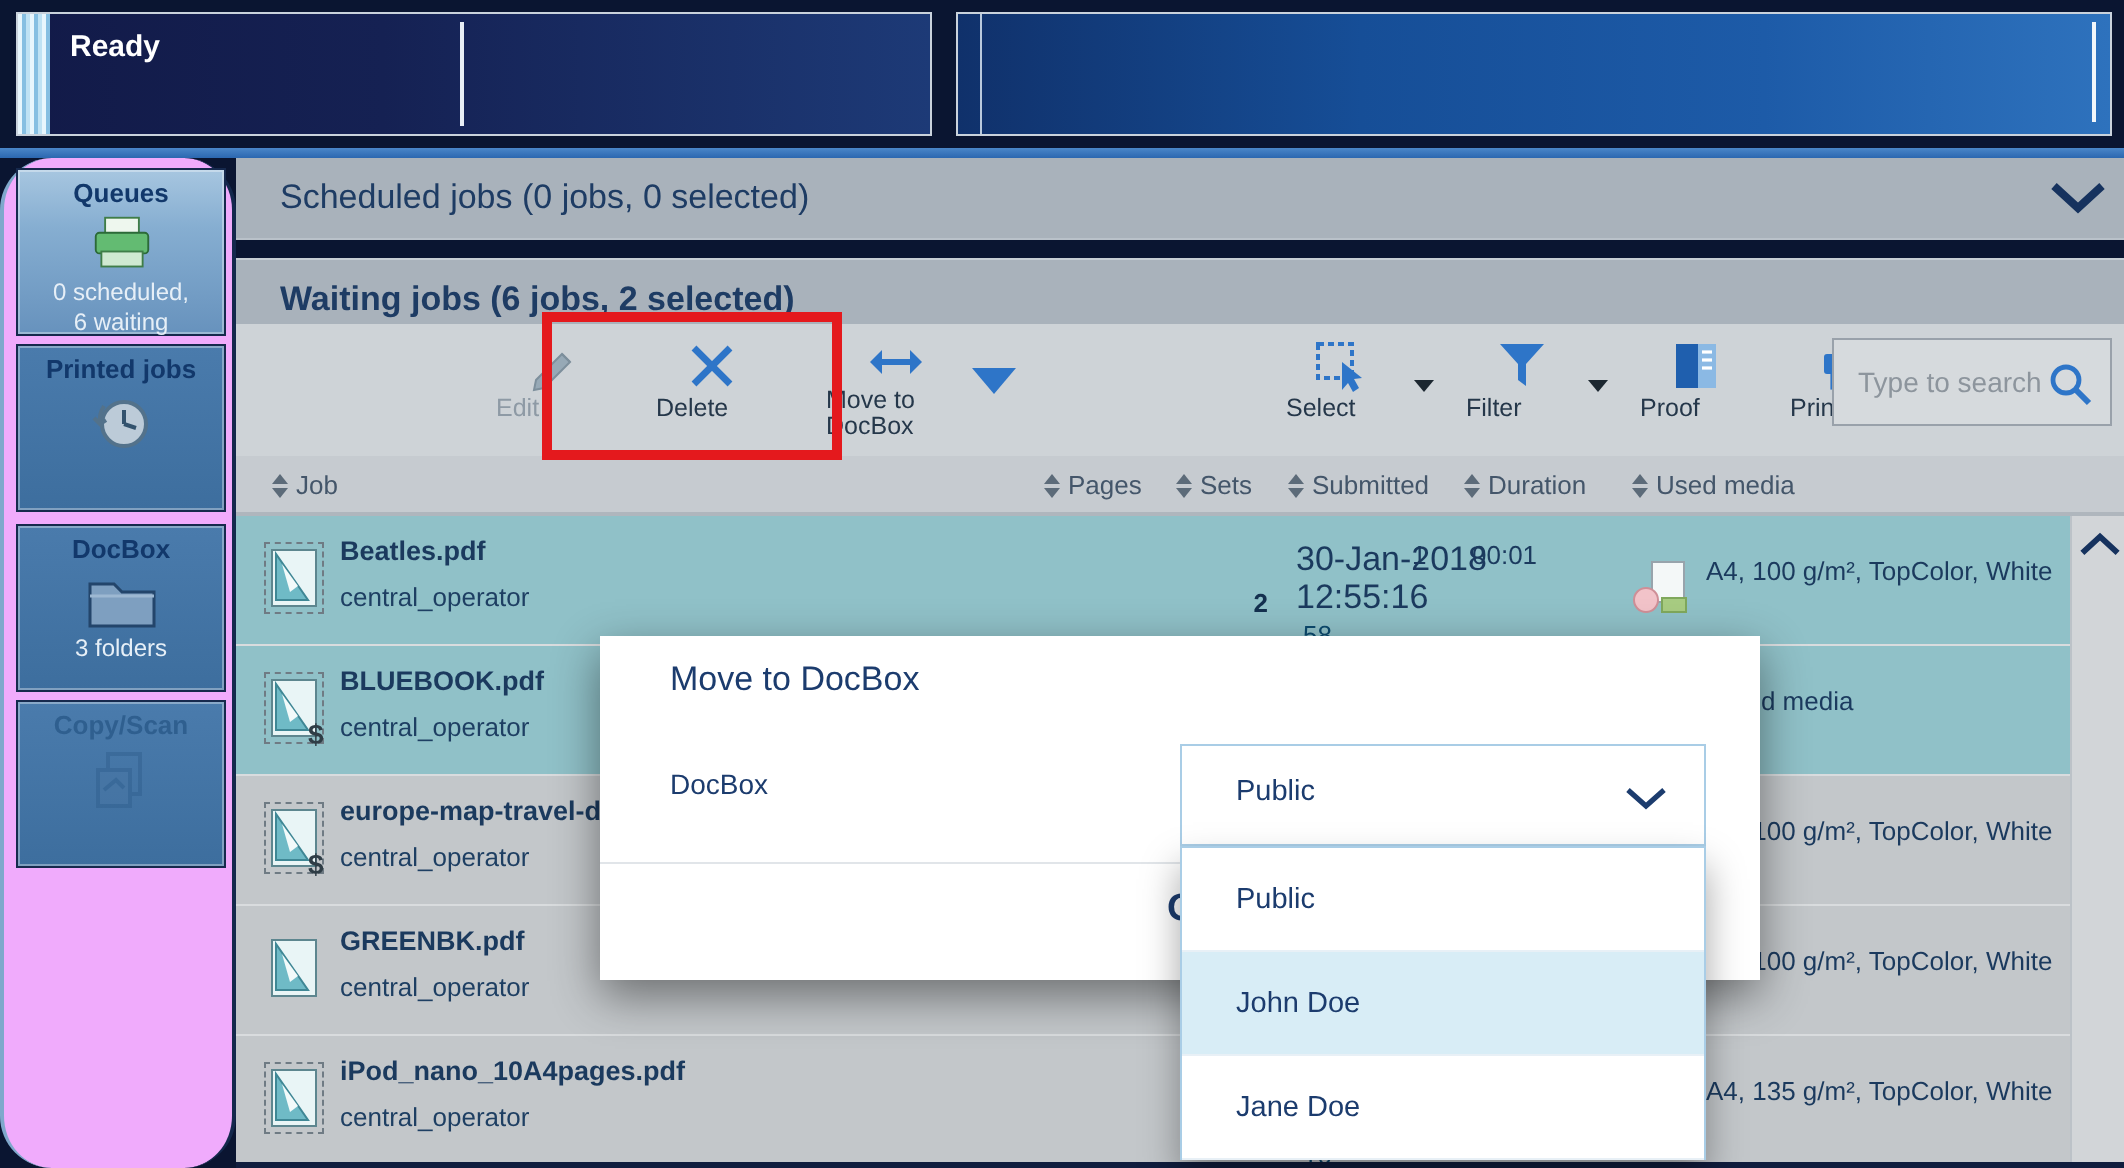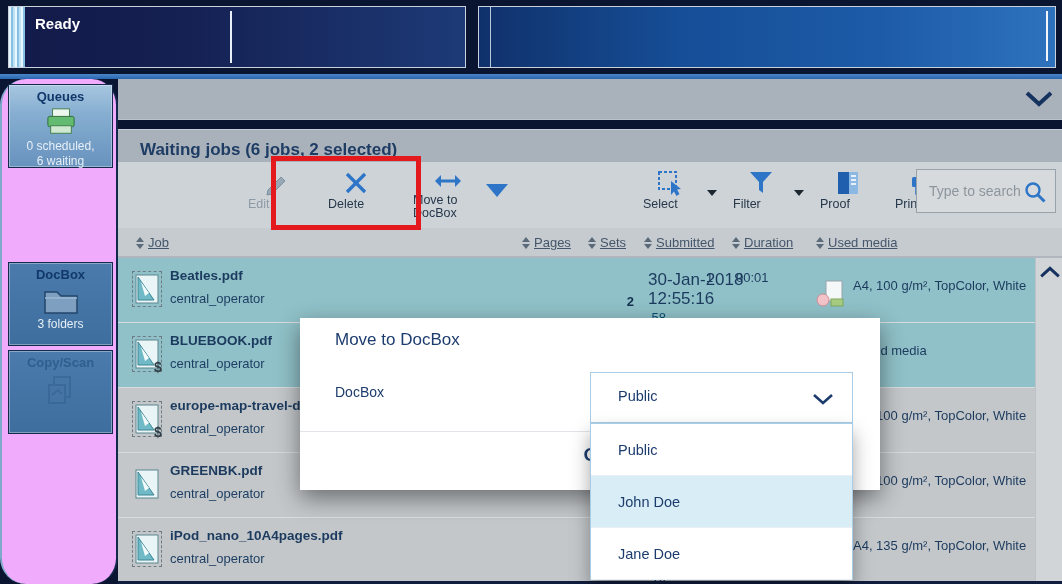--- a/index.html
+++ b/index.html
@@ -59,21 +59,21 @@
   .search-box { position:absolute; left:798px; top:7px; width:140px; height:44px; background:#d6dadd;
                 border:1px solid #99a1aa; }
   .search-box input { position:absolute; left:12px; top:0; width:100px; height:42px; border:none; outline:none;
                 background:transparent; font-family:"Liberation Sans",sans-serif; font-size:14px; color:#3c4a58; }
   .search-box input::placeholder { color:#8d959d; opacity:1; }
   .search-box svg { position:absolute; right:8px; top:10px; }
 
   
   .thead { position:absolute; left:118px; top:228px; width:944px; height:30px; background:#c6cbd0;
            border-bottom:2px solid #afb6bd; }
-  .th { position:absolute; top:7px; display:flex; align-items:center; gap:4px; font-size:13px; color:#44566a; cursor:pointer;text-decoration:underline; }
+  .th { position:absolute; top:7px; display:flex; align-items:center; gap:4px; font-size:13px; color:#44566a; cursor:pointer; }
   .sortg { display:inline-flex; flex-direction:column; gap:2px; }
   .sortg i { width:0; height:0; border-left:4px solid transparent; border-right:4px solid transparent; }
   .sortg .up { border-bottom:5px solid #5c6b79; } .sortg .dn { border-top:5px solid #5c6b79; }
   #th-job{left:18px;} #th-pages{left:404px;} #th-sets{left:470px;} #th-sub{left:526px;} #th-dur{left:614px;} #th-media{left:698px;}
 
   
   .rows { position:absolute; left:118px; top:258px; width:917px; height:326px; }
   .row { position:relative; width:917px; height:65px; background:#c3c7ca; border-bottom:1px solid #d9dcde; cursor:pointer; }
   .row.sel { background:#90c1c8; }
   .jicon { position:absolute; left:17px; top:16px; width:24px; height:30px; }
@@ -138,39 +138,49 @@
     <div class="sbtn sel" id="btn-queues">
       <span class="lbl">Queues</span>
       <svg width="36" height="30" viewBox="0 0 36 32">
         <rect x="9" y="2" width="18" height="9" fill="#eef7ee" stroke="#3f7d48"></rect>
         <rect x="4" y="10" width="28" height="11" rx="2" fill="#63bb72" stroke="#2c6a38"></rect>
         <rect x="7" y="20" width="22" height="8" fill="#cfe9d1" stroke="#3f7d48"></rect>
       </svg>
       <span class="sub">0 scheduled,</span>
       <span class="sub">6 waiting</span>
     </div>
+    <div class="sbtn" id="btn-printed">
+      <span class="lbl">Printed jobs</span>
+      <svg width="34" height="34" viewBox="0 0 34 34">
+        <circle cx="18" cy="17" r="11" fill="#bccbd8" stroke="#53728b" stroke-width="2"></circle>
+        <path d="M8 8 A 13 13 0 0 0 6 17 l-3-3 m3 3 l3-2" fill="none" stroke="#53728b" stroke-width="2"></path>
+        <line x1="18" y1="17" x2="18" y2="10" stroke="#33536e" stroke-width="2"></line>
+        <line x1="18" y1="17" x2="24" y2="19" stroke="#33536e" stroke-width="2"></line>
+      </svg>
+    </div>
     <div class="sbtn" id="btn-docbox">
       <span class="lbl">DocBox</span>
       <svg width="40" height="30" viewBox="0 0 40 30">
         <path d="M4 7 h12 l4 4 h16 v17 H4 z" fill="#7e9fc0" stroke="#23456b" stroke-width="1.5"></path>
         <path d="M4 13 h32" stroke="#9db8d2" stroke-width="1.5" fill="none"></path>
       </svg>
       <span class="sub">3 folders</span>
     </div>
     <div class="sbtn disabled" id="btn-copyscan">
       <span class="lbl">Copy/Scan</span>
       <svg width="34" height="34" viewBox="0 0 34 34" opacity="0.45">
         <rect x="10" y="4" width="16" height="20" fill="none" stroke="#2f5d8c" stroke-width="2"></rect>
         <rect x="5" y="12" width="16" height="18" fill="#4a77a4" stroke="#2f5d8c" stroke-width="2"></rect>
         <path d="M8 22 l6 -5 l4 4" fill="none" stroke="#2f5d8c" stroke-width="2"></path>
       </svg>
     </div>
   </div>
 
   <div class="sec-header" id="sched-header">
+    <span class="t">Scheduled jobs (0 jobs, 0 selected)</span>
     <svg class="sec-chevron" width="30" height="18" viewBox="0 0 30 18">
       <polyline points="3,3 15,14 27,3" fill="none" stroke="#16325e" stroke-width="4"></polyline>
     </svg>
   </div>
   <div class="sec-header" id="wait-header">
     <span class="t">Waiting jobs (6 jobs, 2 selected)</span>
   </div>
 
   <div class="toolbar">
     <div class="tb-item dis" id="tb-edit">

